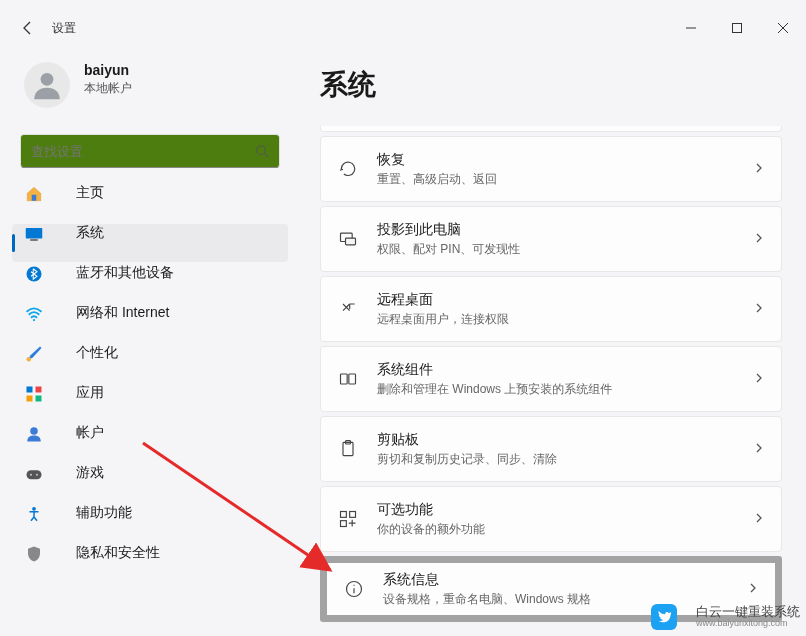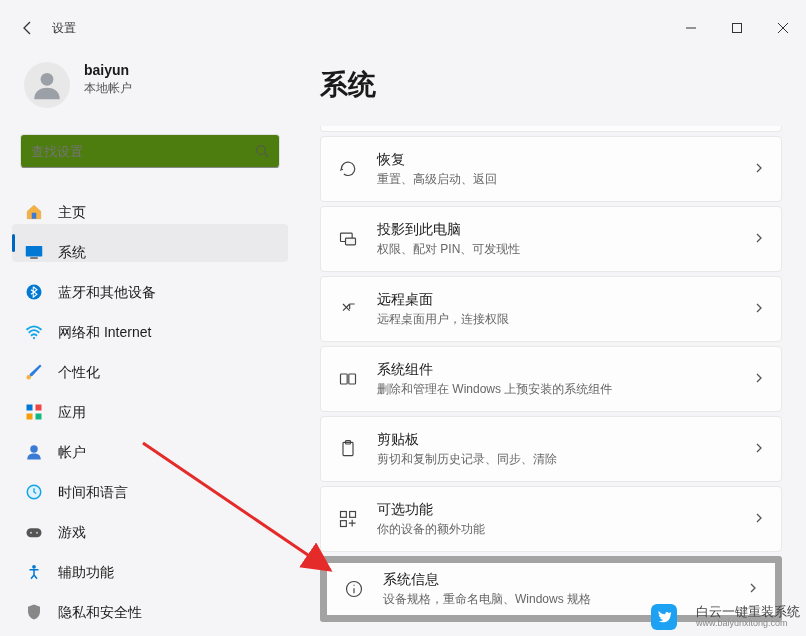--- a/index.html
+++ b/index.html
@@ -92,26 +92,27 @@
   font-family: inherit;
 }
 .nav {
   display: flex;
   flex-direction: column;
   gap: 2px;
   overflow-y: auto;
 }
 .nav-item {
   display: flex;
-  align-items: flex-end;
+  align-items: flex-start;
   height: 38px;
   padding: 0 12px;
   border-radius: 4px;
   cursor: pointer;
   position: relative;
+  gap: 18px;
 }
 .nav-item.active {
   background: #eaeaec;
 }
 .nav-item.active::before {
   content: "";
   position: absolute;
   left: 0;
   top: 10px;
   bottom: 10px;
@@ -321,29 +322,20 @@
           <svg width="18" height="18" viewBox="0 0 24 24">
               <circle cx="12" cy="8" r="5" fill="#3a7bd5"></circle>
               <path d="M3 22 C3 16 7 14 12 14 C17 14 21 16 21 22 Z" fill="#3a7bd5"></path>
             </svg>
         </span>
         <span class="nav-label">帐户</span>
       </div>
       <div class="nav-item">
         <span class="nav-icon">
           <svg width="18" height="18" viewBox="0 0 24 24">
-              <circle cx="12" cy="12" r="9" stroke="#0ea5e9" stroke-width="2" fill="#e0f2fe"></circle>
-              <path d="M12 7 V12 L15 14" stroke="#0ea5e9" stroke-width="1.8" fill="none"></path>
-            </svg>
-        </span>
-        <span class="nav-label">时间和语言</span>
-      </div>
-      <div class="nav-item">
-        <span class="nav-icon">
-          <svg width="18" height="18" viewBox="0 0 24 24">
               <rect x="2" y="7" width="20" height="12" rx="6" fill="#555"></rect>
               <circle cx="8" cy="13" r="1.3" fill="#ccc"></circle>
               <circle cx="16" cy="13" r="1.3" fill="#ccc"></circle>
             </svg>
         </span>
         <span class="nav-label">游戏</span>
       </div>
       <div class="nav-item">
         <span class="nav-icon">
           <svg width="18" height="18" viewBox="0 0 24 24">

